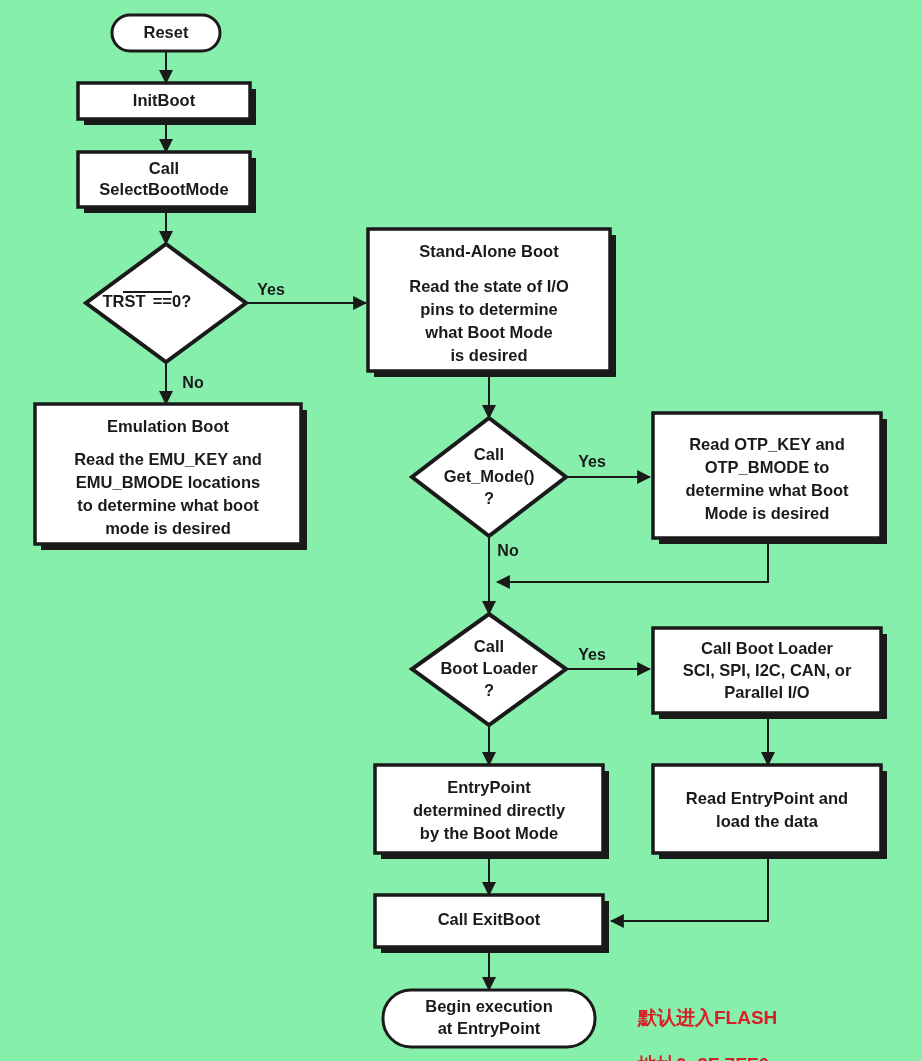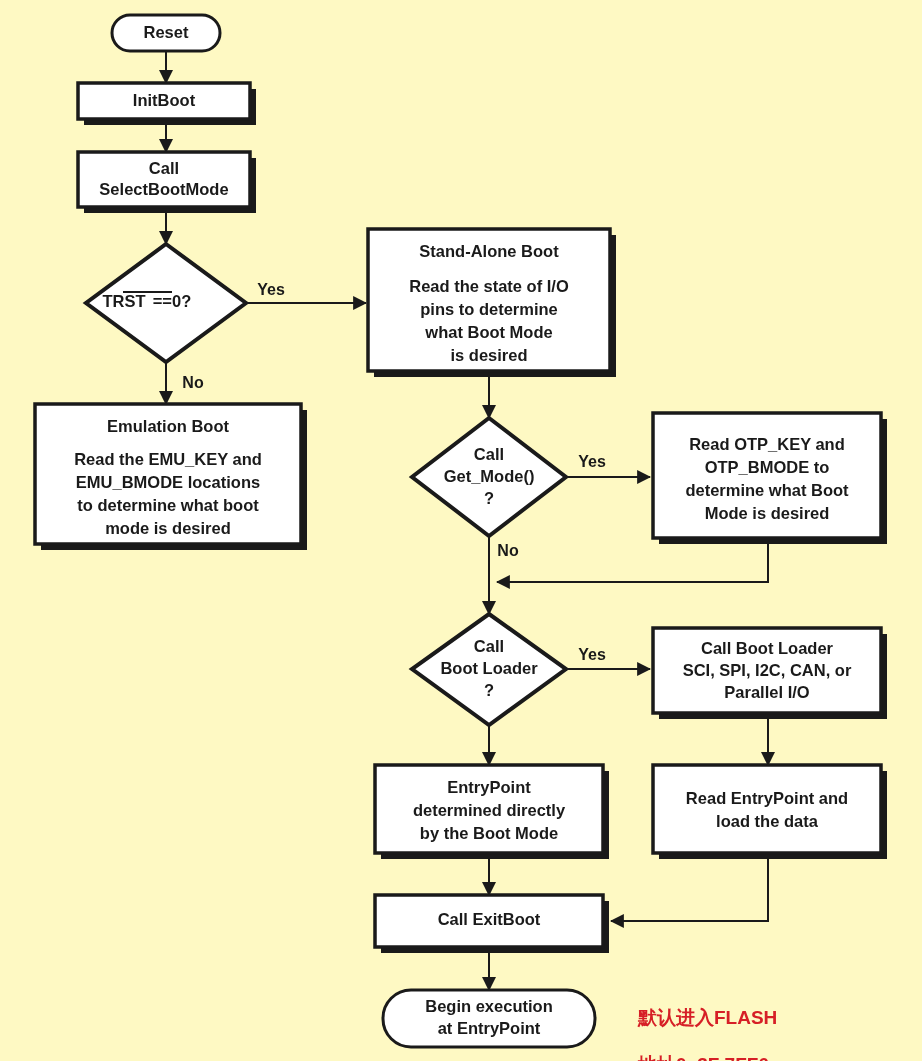--- a/index.html
+++ b/index.html
@@ -3,21 +3,21 @@
 <meta charset="utf-8">
 <title>Boot Flow Diagram</title>
 <style>
   html,body{margin:0;padding:0;background:#ffffff;}
   body{
     width:922px;height:1061px;
     font-family:"Liberation Sans","DejaVu Sans",sans-serif;
     overflow:hidden;
     position:relative;
   }
-  #stage{position:relative;width:922px;height:1061px;background:#fef9c3;}
+  #stage{position:relative;width:922px;height:1061px;background:#86efac;}
   svg#flow{position:absolute;left:0;top:0;width:922px;height:1061px;}
 
   .node-text{
     font-family:"Liberation Sans","DejaVu Sans",sans-serif;
     font-weight:bold;
     fill:#1a1a1a;
     text-anchor:middle;
     dominant-baseline:middle;
   }
   .t16{font-size:16.5px;}

